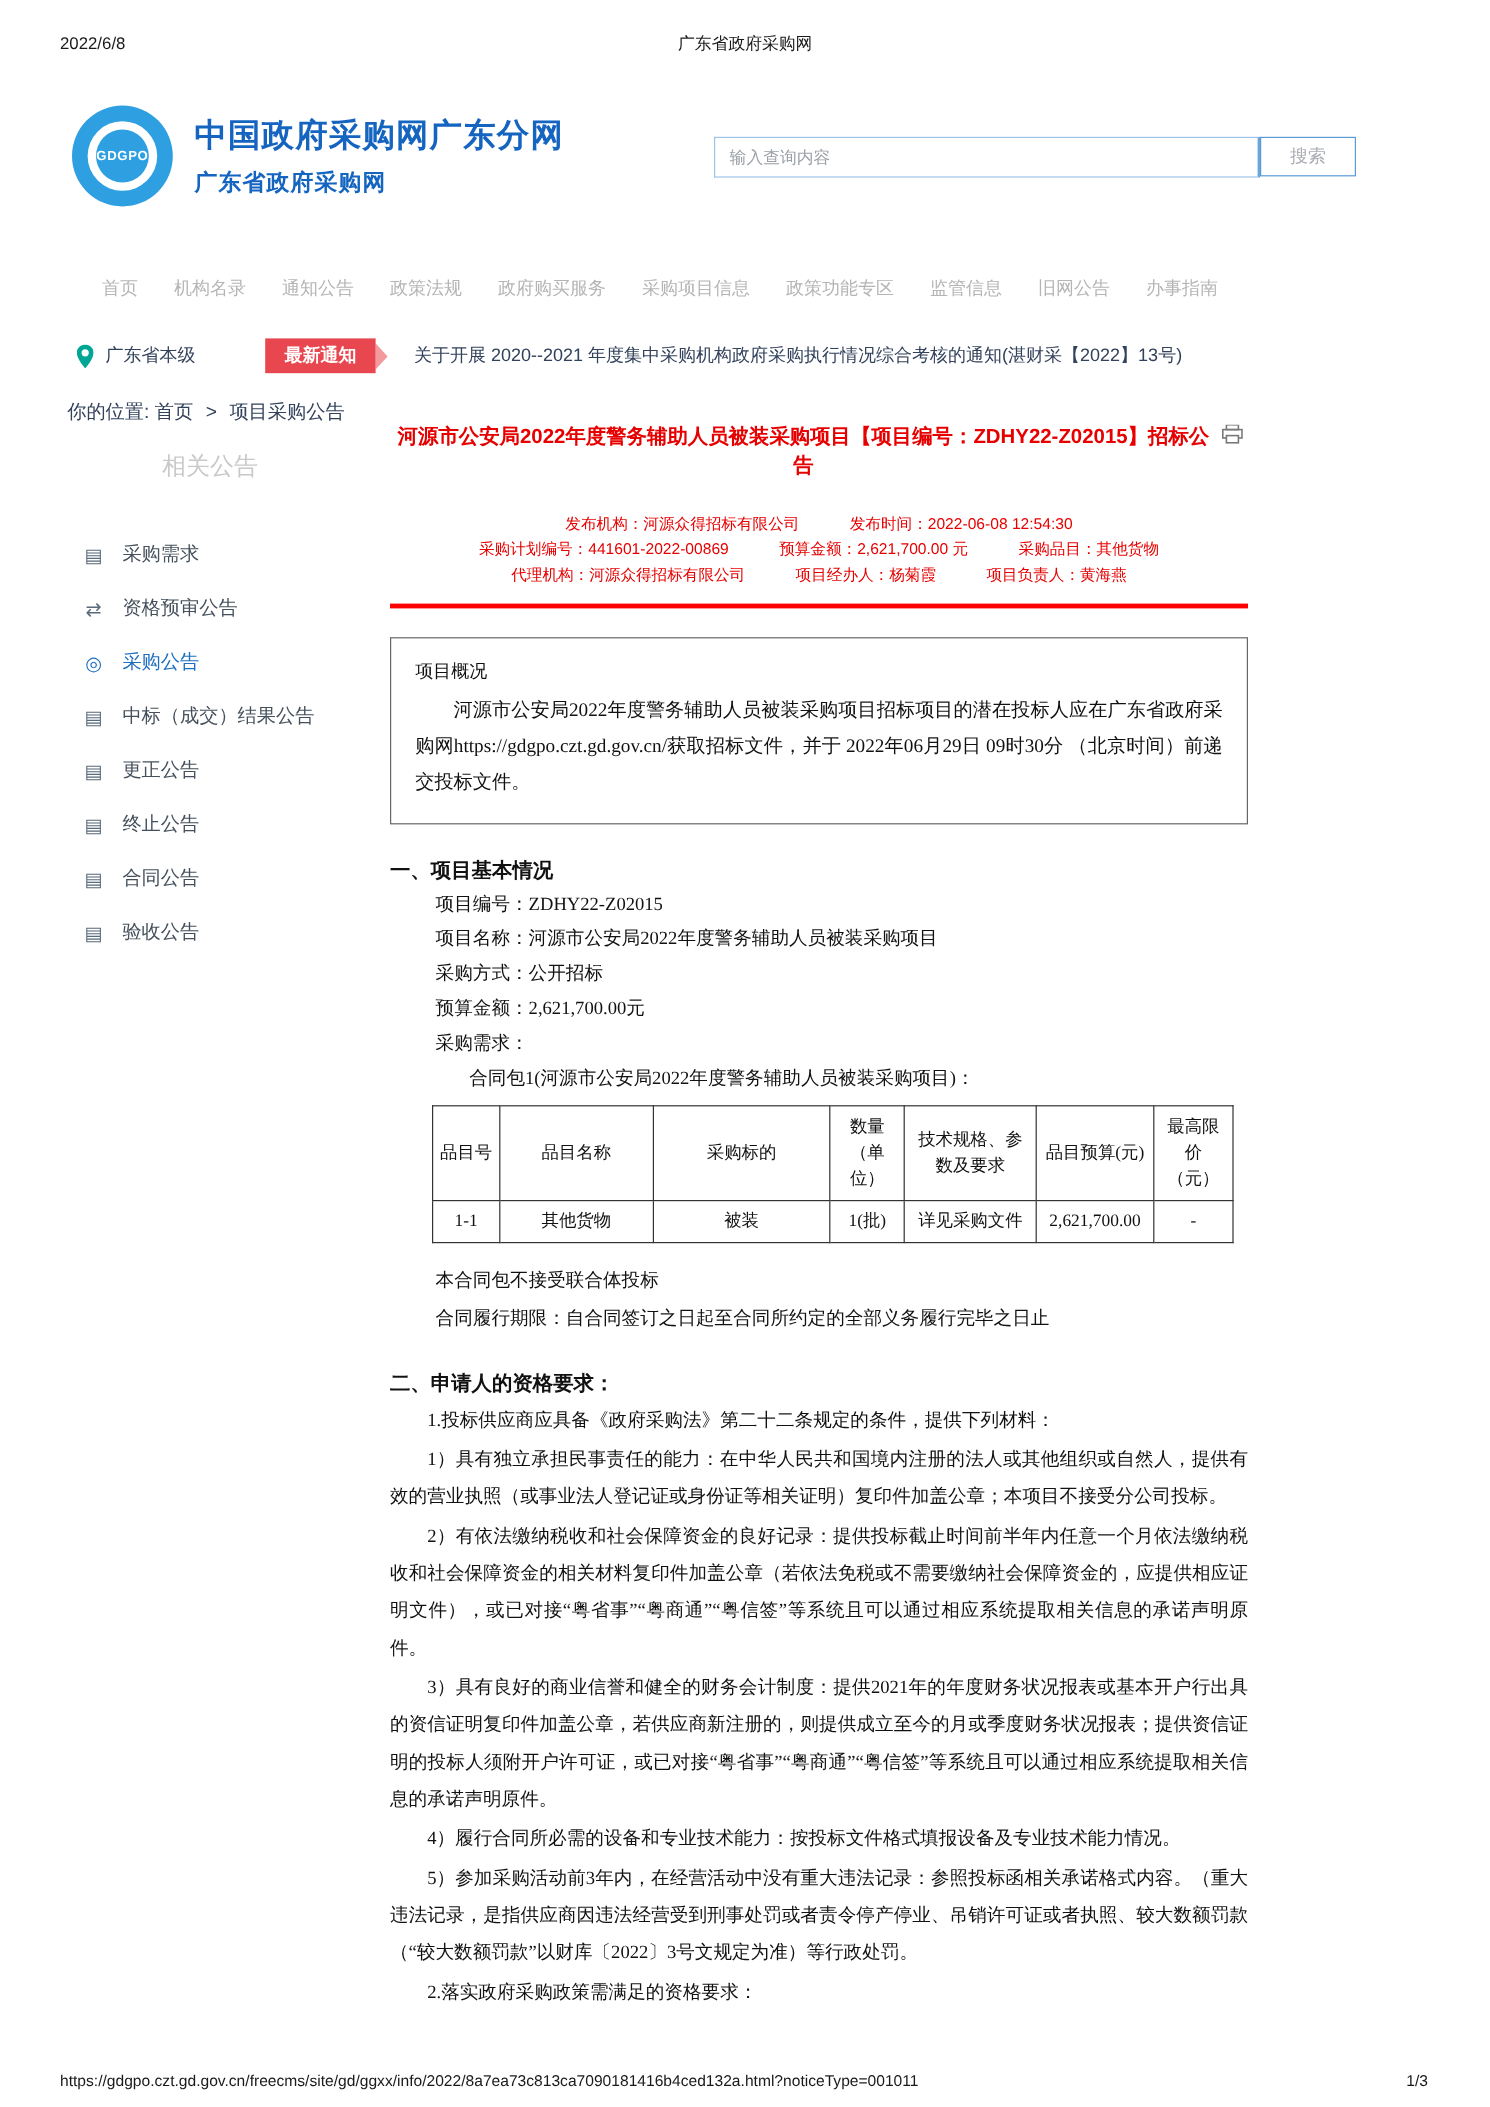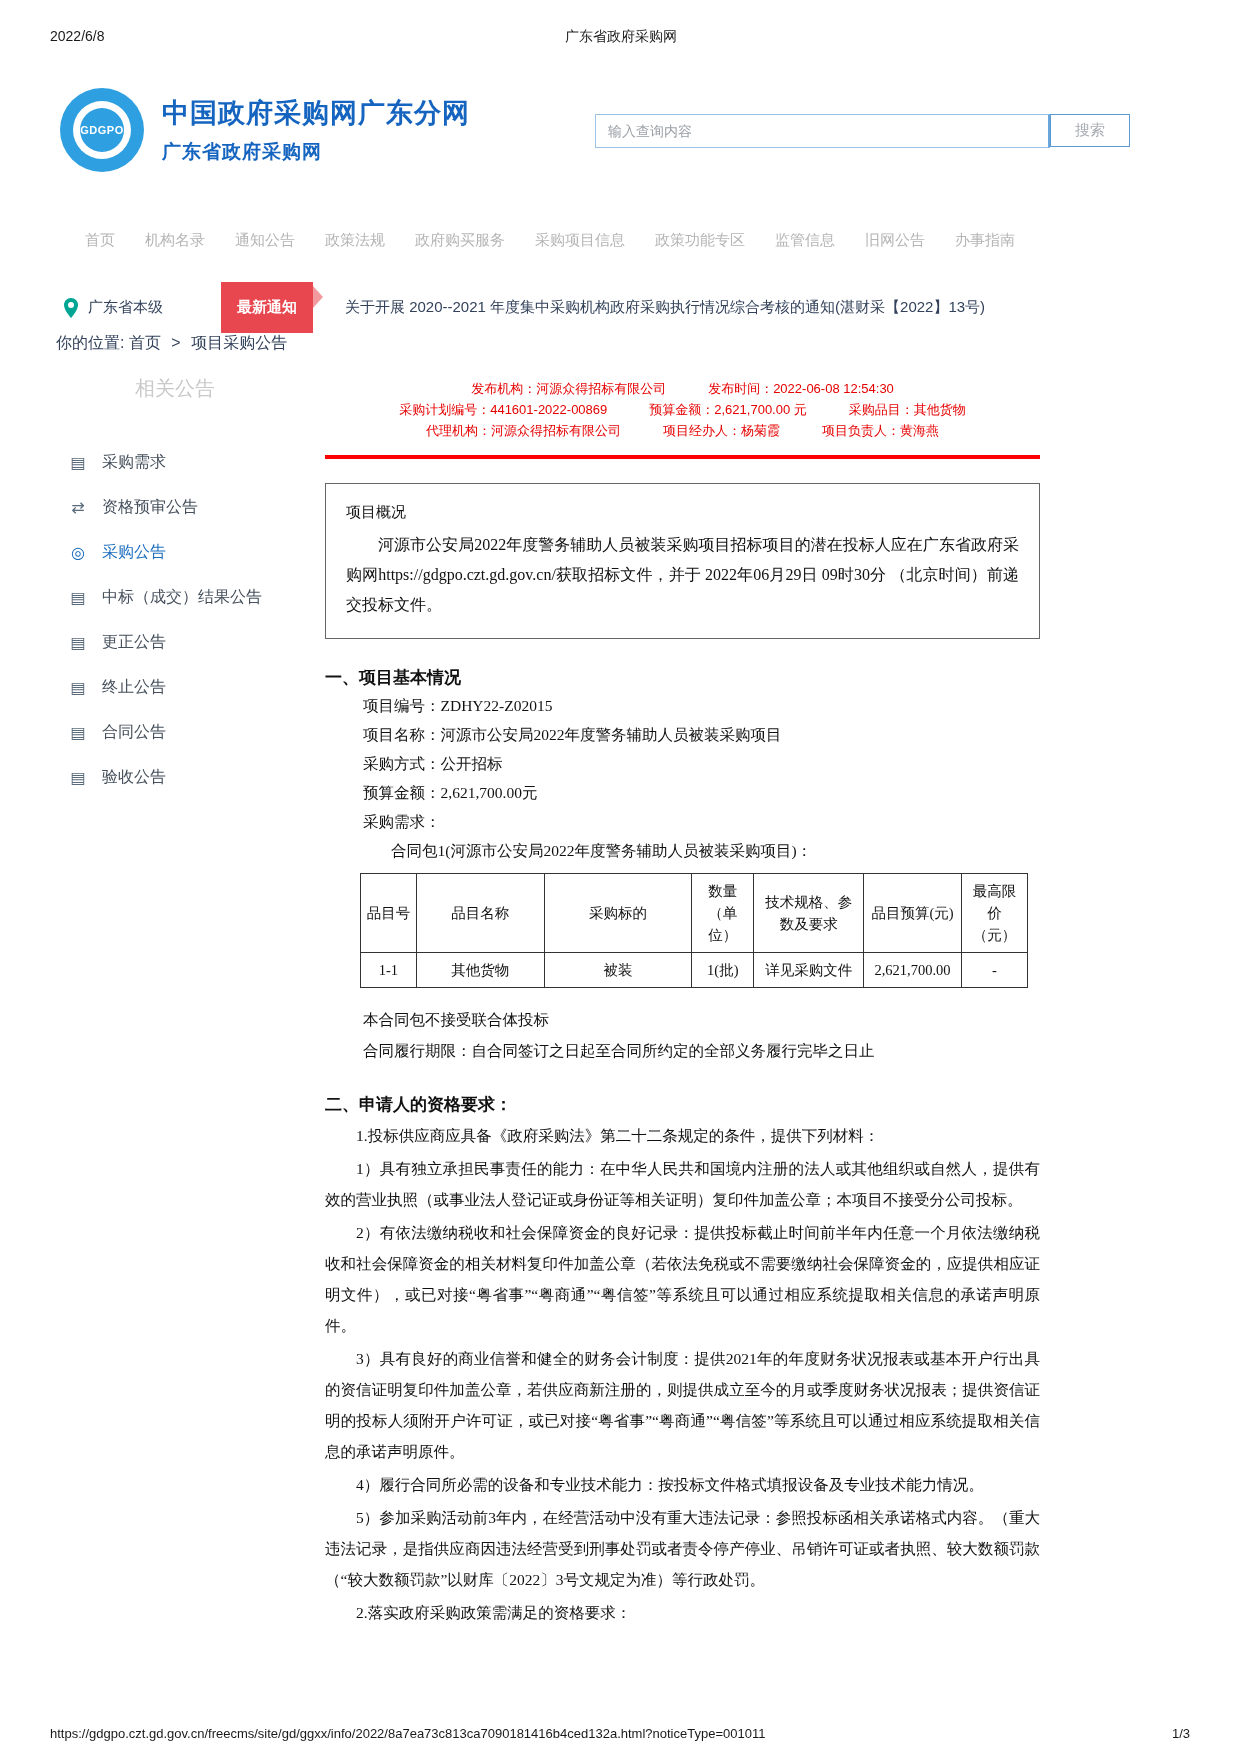--- a/index.html
+++ b/index.html
@@ -52,21 +52,21 @@
     display: flex; justify-content: space-between;
   }
   .main-nav a { text-decoration: none; color: #b5b5b5; font-size: 15px; white-space: nowrap; }
 
   
   .notice-bar { position: absolute; top: 282px; left: 64px; width: 1100px; display: flex; align-items: center; }
   .pin-icon { width: 14px; height: 20px; margin-right: 10px; flex: 0 0 auto; }
   .region-label { color: #33425b; font-size: 15px; margin-right: 58px; }
   .notice-badge {
     background: #e8474f; color: #ffffff; font-weight: bold; font-size: 15px;
-    padding: 16px 16px; position: relative; margin-right: 32px; white-space: nowrap;
+    padding: 5px 16px; position: relative; margin-right: 32px; white-space: nowrap;
   }
   .notice-badge::after {
     content: ""; position: absolute; right: -10px; top: 4px;
     border-style: solid; border-width: 11px 0 11px 10px; border-color: transparent transparent transparent #e8474f;
     opacity: 0.55;
   }
   .notice-link { color: #33425b; font-size: 15px; text-decoration: none; white-space: nowrap; }
 
   
   .breadcrumb { position: absolute; top: 333px; left: 56px; font-size: 16px; color: #33425b; }
@@ -207,20 +207,28 @@
     <span class="icn">▤</span>
     <span class="lbl">合同公告</span>
   </div>
   <div class="sidebar-item">
     <span class="icn">▤</span>
     <span class="lbl">验收公告</span>
   </div>
 </div>
 
 <div class="article">
+  <div class="article-title-row">
+    <div class="article-title">河源市公安局2022年度警务辅助人员被装采购项目【项目编号：ZDHY22-Z02015】招标公告</div>
+    <svg class="printer-icon" width="18" height="16" viewBox="0 0 18 16">
+      <rect x="4" y="0" width="10" height="4" fill="none" stroke="#777" stroke-width="1.3"></rect>
+      <rect x="1" y="4" width="16" height="7" fill="none" stroke="#777" stroke-width="1.3"></rect>
+      <rect x="4" y="9" width="10" height="6" fill="#fff" stroke="#777" stroke-width="1.3"></rect>
+    </svg>
+  </div>
   <div class="meta">
     <div class="meta-row">
       <span>发布机构：河源众得招标有限公司</span>
       <span>发布时间：2022-06-08 12:54:30</span>
     </div>
     <div class="meta-row">
       <span>采购计划编号：441601-2022-00869</span>
       <span>预算金额：2,621,700.00 元</span>
       <span>采购品目：其他货物</span>
     </div>

